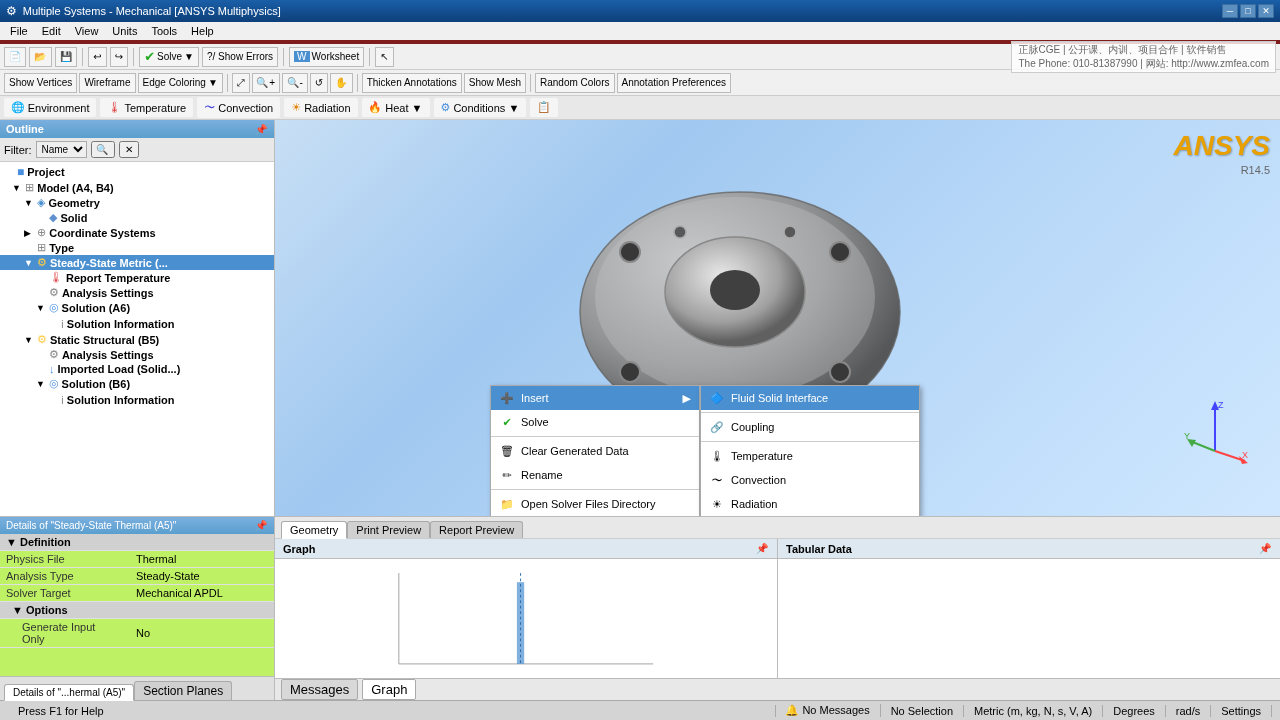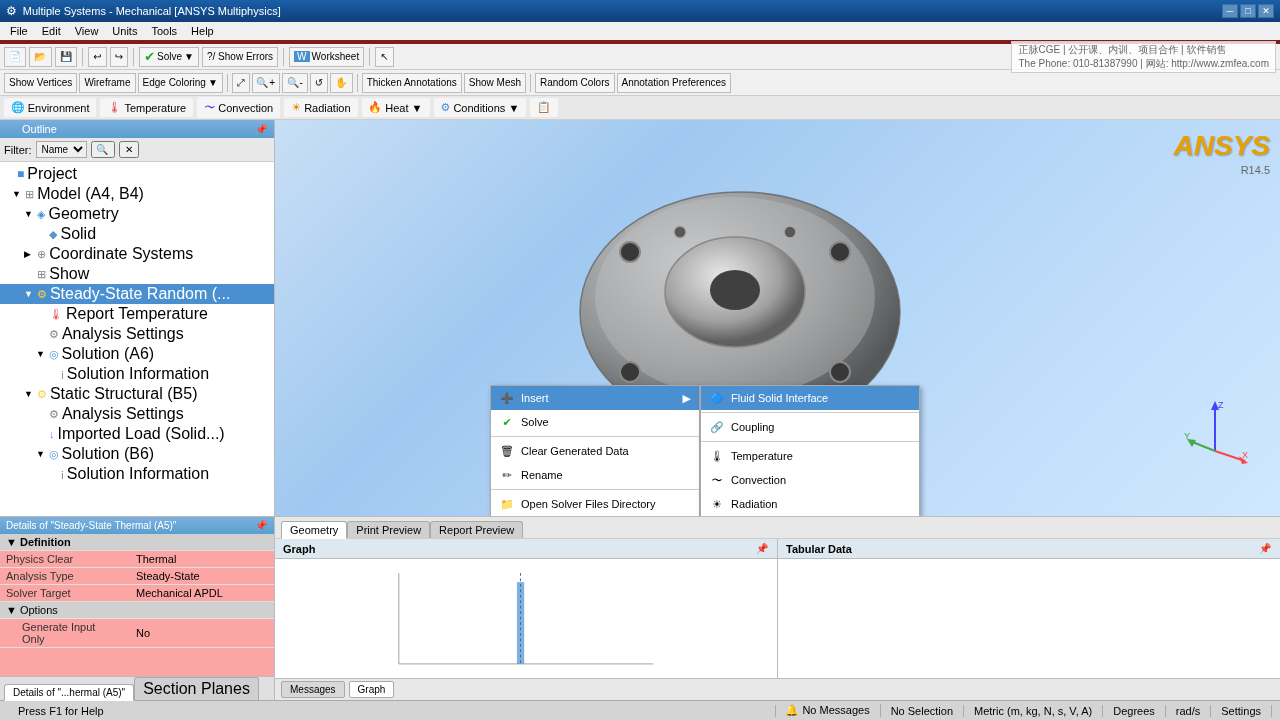--- a/index.html
+++ b/index.html
@@ -23,21 +23,21 @@
     #env-bar { background: #e8e8e8; border-bottom: 1px solid #ccc; height: 24px; display: flex; align-items: center; padding: 0 4px; gap: 4px; }
     .env-btn { background: #f5f5f5; border: 1px solid transparent; padding: 2px 6px; cursor: pointer; font-size: 11px; display: flex; align-items: center; gap: 3px; border-radius: 2px; white-space: nowrap; }
     #content-area { display: flex; flex: 1; overflow: hidden; }
     #outline-header { background: linear-gradient(to bottom, #7aafdf, #5a9fce); color: white; padding: 3px 6px; font-weight: bold; font-size: 11px; display: flex; justify-content: space-between; align-items: center; }
     #filter-bar { padding: 3px 4px; background: #e8e8e8; border-bottom: 1px solid #ccc; display: flex; align-items: center; gap: 4px; font-size: 11px; }
     #filter-bar select { font-size: 10px; border: 1px solid #aaa; padding: 1px; }
     #tree { flex: 1; overflow-y: auto; padding: 2px 0; background: white; }
     .tree-item { padding: 1px 4px; cursor: pointer; display: flex; align-items: center; gap: 3px; white-space: nowrap; }
     .tree-item.selected { background: #4a90d0; color: white; }
     .tree-expand { width: 10px; font-size: 9px; cursor: pointer; flex-shrink: 0; }
-    .tree-label { font-size: 16px; }
+    .tree-label { font-size: 11px; font-weight: bold; }
     .tree-indent-1 { padding-left: 12px; }
     .tree-indent-2 { padding-left: 24px; }
     .tree-indent-3 { padding-left: 36px; }
     .tree-indent-4 { padding-left: 48px; }
 
     
     #viewport { flex: 1; background: linear-gradient(135deg, #c8dff5 0%, #a0c8f0 30%, #b8d8f8 60%, #d0e8ff 100%); position: relative; overflow: hidden; }
     #ansys-logo { position: absolute; right: 10px; top: 10px; font-size: 28px; font-weight: bold; color: #e8a000; font-style: italic; text-shadow: 1px 1px 2px rgba(0,0,0,0.3); }
     #version-text { position: absolute; right: 10px; top: 44px; font-size: 11px; color: #666; }
 
@@ -65,21 +65,21 @@
     
     #bottom-area { display: flex; height: 160px; border-top: 1px solid #bbb; }
     .bottom-tab { padding: 2px 8px; background: #d0d0d0; border: 1px solid #aaa; border-bottom: none; cursor: pointer; font-size: 11px; border-radius: 3px 3px 0 0; }
     .bottom-tab.active { background: white; border-bottom: 1px solid white; margin-bottom: -1px; }
     #graph-panel { flex: 1; border-right: 1px solid #bbb; }
     #graph-header { background: #e0e8f0; padding: 3px 8px; font-size: 11px; font-weight: bold; display: flex; justify-content: space-between; border-bottom: 1px solid #bbb; }
     #graph-content { background: white; height: calc(100% - 24px); position: relative; }
     #tabular-panel { flex: 1; }
     #tabular-header { background: #e0e8f0; padding: 3px 8px; font-size: 11px; font-weight: bold; display: flex; justify-content: space-between; border-bottom: 1px solid #bbb; }
     #tabular-content { background: white; height: calc(100% - 24px); }
-    .bottom-bar-tab { padding: 2px 8px; background: #d8d8d8; border: 1px solid #aaa; cursor: pointer; font-size: 10px; border-radius: 2px; }
+    .bottom-bar-tab { padding: 2px 8px; background: #d8d8d8; border: 1px solid #aaa; cursor: pointer; font-size: 13px; border-radius: 2px; }
     .bottom-bar-tab.active { background: white; }
 
     
     #status-bar { background: #d4d4d4; border-top: 1px solid #aaa; height: 20px; display: flex; align-items: center; padding: 0 8px; gap: 0; font-size: 11px; }
     .status-item { padding: 0 10px; border-right: 1px solid #aaa; }
     .status-item:first-child { flex: 1; }
 
     .pin-btn { font-size: 10px; cursor: pointer; color: #666; }
 
     #scale-ruler { position: absolute; bottom: 30px; left: calc(50% - 120px); }
@@ -187,21 +187,21 @@
   <button class="env-btn">
     <span style="color:#888;">📋</span>
   </button>
 </div>
 
 <div id="content-area" style="display:flex; flex:1; height: calc(720px - 22px - 22px - 26px - 26px - 24px - 184px - 20px);">
 
   <div id="left-panel" style="width:275px; display:flex; flex-direction:column; border-right:1px solid #bbb; background:#f5f5f5;">
 
     <div id="outline-header">
-      <span style="font-weight:normal;margin-left:16px;">Outline</span>
+      <span style="font-weight:bold;">Outline</span>
       <span class="pin-btn">📌</span>
     </div>
 
     <div id="filter-bar">
       <span>Filter:</span>
       <select>
         <option>Name</option>
       </select>
       <button style="font-size:10px; padding:1px 4px;">🔍</button>
       <button style="font-size:10px; padding:1px 4px;">✕</button>
@@ -235,27 +235,27 @@
 
       <div class="tree-item tree-indent-2">
         <span class="tree-expand">▶</span>
         <span style="color:#888;">⊕</span>
         <span class="tree-label">Coordinate Systems</span>
       </div>
 
       <div class="tree-item tree-indent-2">
         <span class="tree-expand"></span>
         <span style="color:#888;">⊞</span>
-        <span class="tree-label">Show</span>
+        <span class="tree-label">Type</span>
       </div>
 
       <div class="tree-item tree-indent-2 selected">
         <span class="tree-expand">▼</span>
         <span style="color:#ffcc44;">⚙</span>
-        <span class="tree-label">Steady-State Random (...</span>
+        <span class="tree-label">Steady-State Metric (...</span>
       </div>
 
       <div class="tree-item tree-indent-3">
         <span class="tree-expand"></span>
         <span style="color:#e04040;">🌡</span>
         <span class="tree-label">Report Temperature</span>
       </div>
 
       <div class="tree-item tree-indent-3">
         <span class="tree-expand"></span>
@@ -444,58 +444,58 @@
 
 <div id="bottom-area" style="display:flex; height:184px; border-top:1px solid #bbb;">
 
   <div id="bottom-left-panel" style="width:275px; border-right:1px solid #bbb; display:flex; flex-direction:column;">
 
     <div id="details-header" style="background:linear-gradient(to bottom,#7aafdf,#5a9fce); color:white; padding:3px 6px; font-size:10px; display:flex; justify-content:space-between; align-items:center;">
       <span style="font-size:10px;">Details of "Steady-State Thermal (A5)"</span>
       <span class="pin-btn">📌</span>
     </div>
 
-    <div style="flex:1; overflow-y:auto; background:#fca5a5;">
+    <div style="flex:1; overflow-y:auto; background:#bef264;">
       <table id="details-table" style="width:100%; font-size:11px; border-collapse:collapse;">
 
         <tbody>
             <tr>
           <td colspan="2" style="background:#d0d0d0; padding:2px 6px; font-weight:bold; cursor:pointer;">
             <span>▼ Definition</span>
           </td>
         </tr>
         <tr>
-          <td style="padding:2px 6px; border-bottom:1px solid #e0e0e0; color:#333;">Physics Clear</td>
+          <td style="padding:2px 6px; border-bottom:1px solid #e0e0e0; color:#333;">Physics File</td>
           <td style="padding:2px 6px; border-bottom:1px solid #e0e0e0;">Thermal</td>
         </tr>
         <tr>
           <td style="padding:2px 6px; border-bottom:1px solid #e0e0e0; color:#333;margin-left:44px;">Analysis Type</td>
           <td style="padding:2px 6px; border-bottom:1px solid #e0e0e0;">Steady-State</td>
         </tr>
         <tr>
           <td style="padding:2px 6px; border-bottom:1px solid #e0e0e0; color:#333;">Solver Target</td>
           <td style="padding:2px 6px; border-bottom:1px solid #e0e0e0;">Mechanical APDL</td>
         </tr>
 
         <tr>
-          <td colspan="2" style="background:#d0d0d0; padding:2px 6px; font-weight:normal; cursor:pointer;margin-left:16px;">
+          <td colspan="2" style="background:#d0d0d0; padding:2px 12px; font-weight:bold; cursor:pointer;margin-left:16px;">
             <span>▼ Options</span>
           </td>
         </tr>
         <tr>
           <td style="padding:2px 22px; border-bottom:1px solid #e0e0e0; color:#333;">Generate Input Only</td>
           <td style="padding:2px 6px; border-bottom:1px solid #e0e0e0;">No</td>
         </tr>
       </tbody>
         </table>
     </div>
 
     <div style="display:flex; border-top:1px solid #bbb; background:#e0e0e0; height:24px; align-items:flex-end; padding:0 4px;">
       <div class="bottom-tab active" style="font-size:10px; padding:2px 8px;">Details of "...hermal (A5)"</div>
-      <div class="bottom-tab" style="font-size:16px; padding:2px 8px;">Section Planes</div>
+      <div class="bottom-tab" style="font-size:12px; padding:2px 8px;">Section Planes</div>
     </div>
   </div>
 
   <div id="bottom-right" style="flex:1; display:flex; flex-direction:column;">
 
     <div style="background:#e8e8e8; border-bottom:1px solid #ccc; display:flex; align-items:flex-end; padding:2px 6px 0; height:22px;">
       <div class="bottom-tab active">Geometry</div>
       <div class="bottom-tab">Print Preview</div>
       <div class="bottom-tab">Report Preview</div>
     </div>

